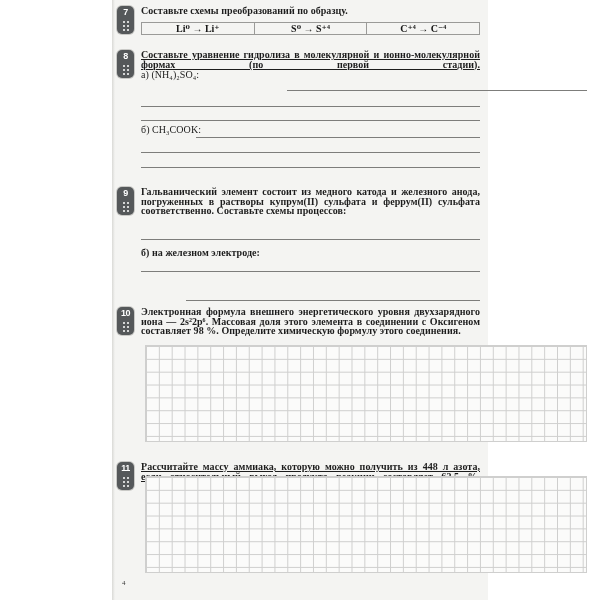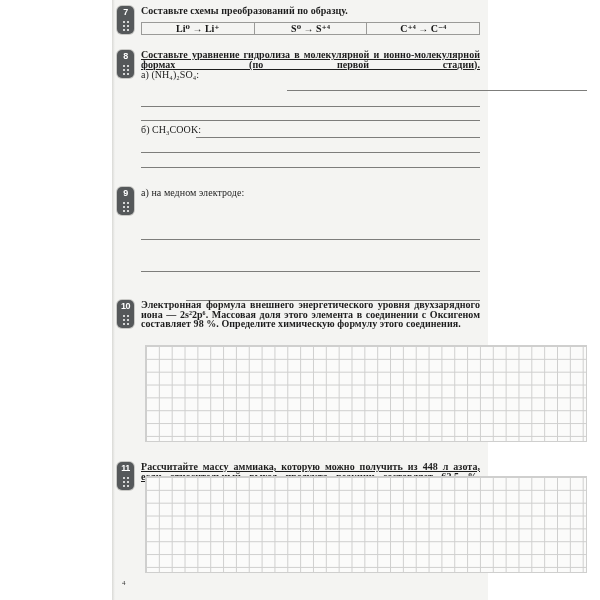--- a/index.html
+++ b/index.html
@@ -191,32 +191,35 @@
   <div class="rule" style="left:29px;  top:152px; width:339px;"></div>
   <div class="rule" style="left:29px;  top:167px; width:339px;"></div>
 
   <div class="task" style="top:187px;">
     <div class="badge">
       <span class="num">9</span>
       <span class="pips">
         <i></i><i></i><i></i><i></i><i></i><i></i>
       </span>
     </div>
-    <div class="body sub">
-      <span>а)</span>
-      <span>на медном электроде:</span>
-    </div>
+    <div class="body">Гальванический элемент состоит из медного катода и железного анода, погруженных в растворы купрум(II) сульфата и феррум(II) сульфата соответственно. Составьте схемы процессов:</div>
   </div>
   <div class="rule" style="left:29px; top:239px; width:339px;"></div>
 
+  <div class="task" style="top:248px;">
+    <div class="body">
+      <span>б)</span>
+      <span>на железном электроде:</span>
+    </div>
+  </div>
   <div class="rule" style="left:29px; top:271px; width:339px;"></div>
 
   <div class="rule" style="left:74px; top:300px; width:294px;"></div>
 
-  <div class="task" style="top:300px;">
+  <div class="task" style="top:307px;">
     <div class="badge">
       <span class="num">10</span>
       <span class="pips">
         <i></i><i></i><i></i><i></i><i></i><i></i>
       </span>
     </div>
     <div class="body">Электронная формула внешнего энергетического уровня двухзарядного иона — 2s²2p⁶. Массовая доля этого элемента в соединении с Оксигеном составляет 98 %. Определите химическую формулу этого соединения.</div>
   </div>
   <div class="grid" style="left:33px; top:345px; width:442px; height:97px;"></div>
 

